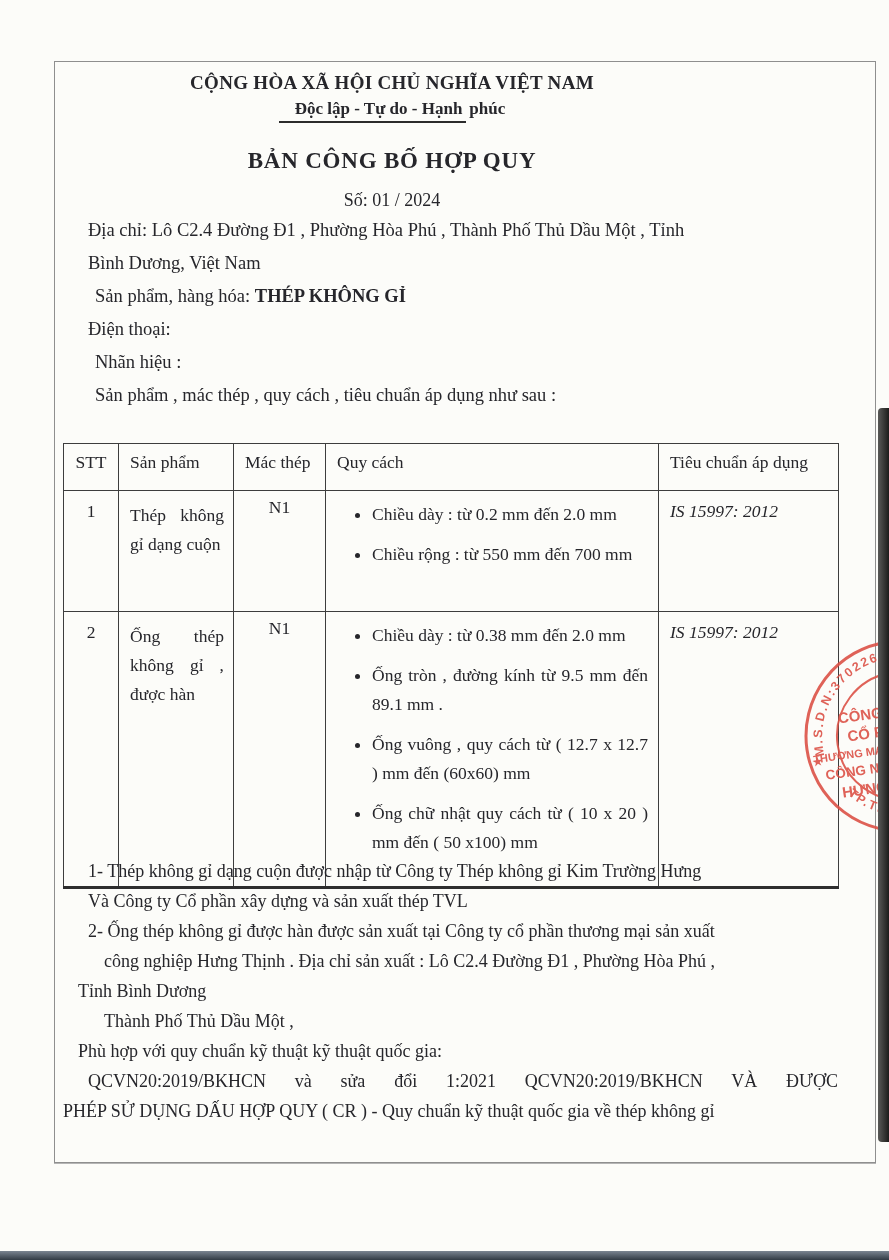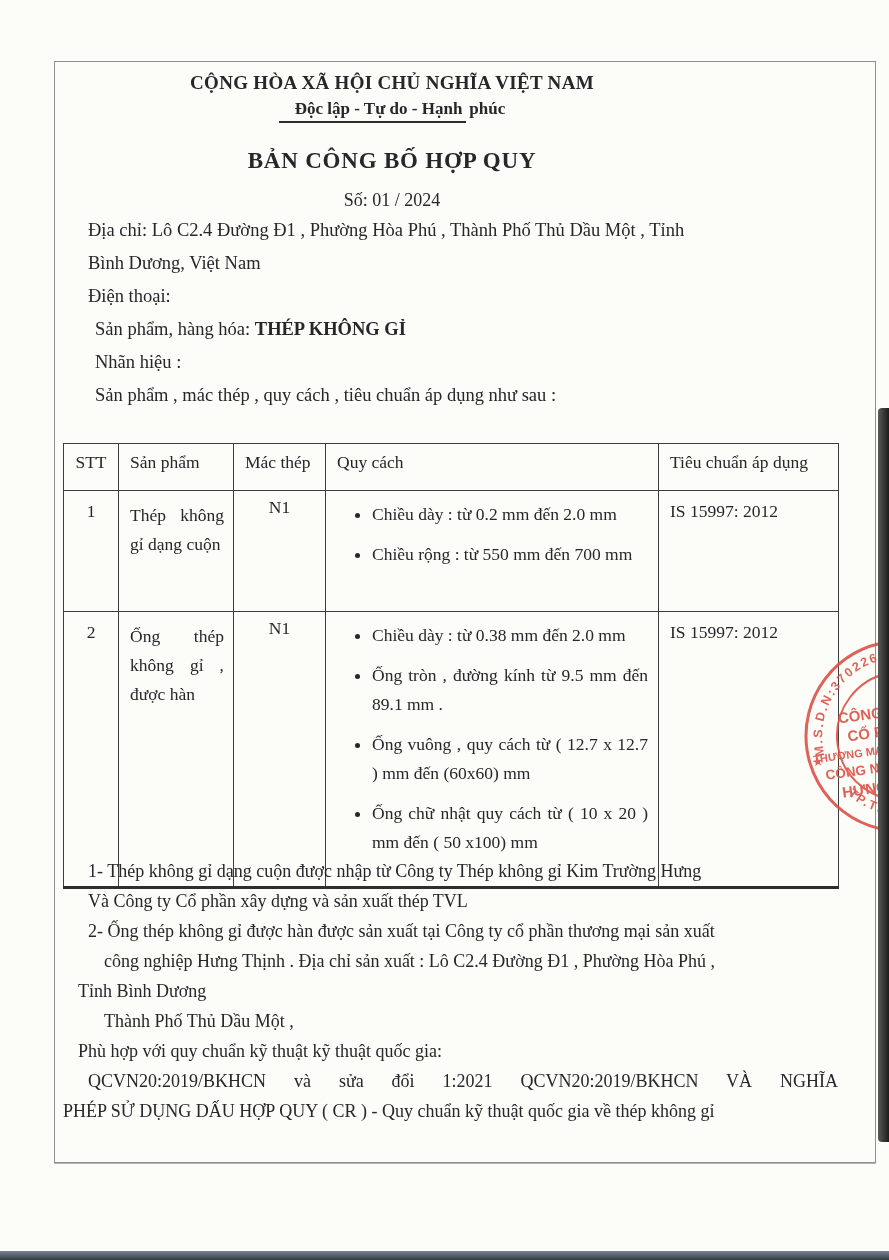--- a/index.html
+++ b/index.html
@@ -42,21 +42,21 @@
   .col-std{width:180px;}
   .spec-table thead th{height:38px;text-align:left;padding:8px 0 0 11px;}
   .spec-table thead th.c-stt{text-align:center;padding-left:0;}
   .spec-table tr.r1 td{height:100px;}
   .spec-table tr.r2 td{height:254px;}
   td.stt{text-align:center;padding-top:10px;}
   td.prod{padding:10px 9px 10px 11px;text-align:justify;line-height:29px;}
   td.grade{text-align:center;padding-top:6px;}
   td.specs ul{margin:9px 0 0 0;padding:0 10px 0 46px;}
   td.specs li{margin-bottom:11px;text-align:justify;line-height:29px;}
-  td.std{padding:10px 4px 0 11px;}
+  td.std{padding:10px 4px 0 11px;font-style:italic;}
   .notes{position:absolute;left:63px;top:856px;width:775px;font-size:18px;}
   .note{line-height:30px;white-space:nowrap;}
   .p25{padding-left:25px;}
   .p40{padding-left:41px;}
   .p15{padding-left:15px;}
   .n-just{white-space:normal;text-align:justify;text-align-last:justify;word-spacing:5px;padding-right:0;}
   .stamp{position:absolute;left:791px;top:636px;width:220px;height:220px;}
   .st-c{fill:none;stroke:#dc5247;stroke-width:3;}
   .st-c2{fill:none;stroke:#dc5247;stroke-width:2;}
   .st-arc{font-family:"Liberation Sans","DejaVu Sans",sans-serif;font-size:12.5px;font-weight:bold;fill:#dc5247;letter-spacing:2px;}
@@ -86,25 +86,25 @@
 <div class="centered motto-wrap">
   <span class="motto-underlined">Độc lập - Tự do - Hạnh</span><span class="motto-tail">phúc</span>
 </div>
 
 <div class="centered doc-title">BẢN CÔNG BỐ HỢP QUY</div>
 <div class="centered doc-number">Số: 01 / 2024</div>
 
 <div class="info">
   <div class="info-line">Địa chỉ: Lô C2.4 Đường Đ1 , Phường Hòa Phú , Thành Phố Thủ Dầu Một , Tỉnh</div>
   <div class="info-line">Bình Dương, Việt Nam</div>
-  <div class="info-line">Điện thoại:</div>
   <div class="info-line indent">
     <span>Sản phẩm, hàng hóa:</span>
     <span class="bold">THÉP KHÔNG GỈ</span>
   </div>
+  <div class="info-line">Điện thoại:</div>
   <div class="info-line indent">Nhãn hiệu :</div>
   <div class="info-line indent">Sản phẩm , mác thép , quy cách , tiêu chuẩn áp dụng như sau :</div>
 </div>
 
 <table class="spec-table">
   <colgroup>
     <col class="col-stt">
       <col class="col-prod">
       <col class="col-grade">
       <col class="col-specs">
@@ -150,21 +150,21 @@
 </table>
 
 <div class="notes">
   <div class="note p25">1-  Thép không gỉ dạng cuộn được nhập từ Công ty Thép không gỉ Kim Trường Hưng</div>
   <div class="note p25">Và Công ty Cổ phần xây dựng và sản xuất thép TVL</div>
   <div class="note p25">2-  Ống thép không gỉ được hàn được sản xuất tại Công ty cổ phần thương mại sản xuất</div>
   <div class="note p40">công nghiệp Hưng Thịnh . Địa chỉ sản xuất : Lô C2.4 Đường Đ1 , Phường Hòa Phú ,</div>
   <div class="note p15">Tỉnh Bình Dương</div>
   <div class="note p40">Thành Phố Thủ Dầu Một ,</div>
   <div class="note p15">Phù hợp với quy chuẩn kỹ thuật kỹ thuật quốc gia:</div>
-  <div class="note p25 n-just">QCVN20:2019/BKHCN và sửa đổi 1:2021 QCVN20:2019/BKHCN VÀ NGHĨA</div>
+  <div class="note p25 n-just">QCVN20:2019/BKHCN và sửa đổi 1:2021 QCVN20:2019/BKHCN VÀ ĐƯỢC</div>
   <div class="note">PHÉP SỬ DỤNG DẤU HỢP QUY ( CR ) -  Quy chuẩn kỹ thuật quốc gia về thép không gỉ</div>
 </div>
 
 <svg class="stamp" viewBox="0 0 220 220" xmlns="http://www.w3.org/2000/svg">
   <g transform="rotate(-8 110 100)" opacity="0.9">
     <circle class="st-c" cx="110" cy="100" r="95"></circle>
     <circle class="st-c2" cx="110" cy="100" r="64"></circle>
     <path id="arcTop" d="M 32.2,113.7 A 79,79 0 0 1 187.8,86.3" fill="none"></path>
     <path id="arcBot" d="M 41.6,139.5 A 79,79 0 0 0 178.4,139.5" fill="none"></path>
     <text class="st-arc"><textPath href="#arcTop" startOffset="2%">M.S.D.N:3702266</textPath></text>

